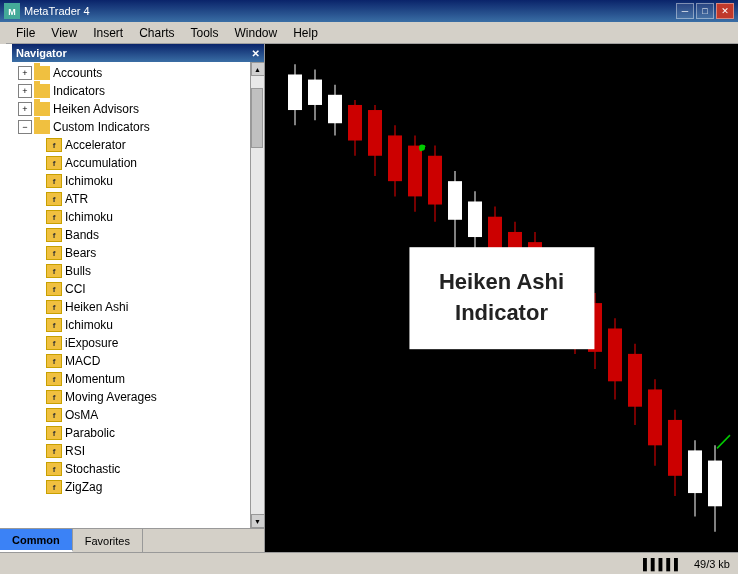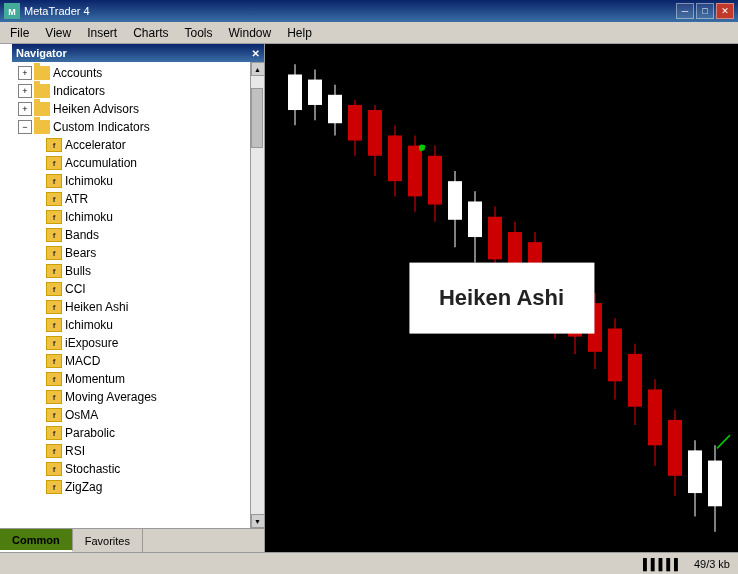--- a/index.html
+++ b/index.html
@@ -27,20 +27,21 @@
     .title-btn.close { background: #c0392b; }
 
     
     .menu-bar {
       background: #d4d0c8;
       height: 22px;
       display: flex;
       align-items: center;
       padding: 0 2px;
       border-bottom: 1px solid #a0a0a0;
+      margin-left: 6px;
     }
     .menu-item {
       padding: 2px 8px;
       cursor: pointer;
       font-size: 12px;
     }
 
     
     .main-area {
       display: flex;
@@ -146,21 +147,21 @@
       height: 24px;
     }
     .nav-tab {
       padding: 3px 12px;
       border-right: 1px solid #999;
       cursor: pointer;
       font-size: 11px;
       display: flex; align-items: center;
     }
     .nav-tab.active {
-      background: #4d7c0f;
+      background: #3b82f6;
       border-bottom: 2px solid white;
       font-weight: bold;
     }
 
     
     .chart-area {
       flex: 1;
       background: #000000;
       position: relative;
       overflow: hidden;
@@ -468,20 +469,21 @@
         <rect x="423" y="400" width="14" height="42" fill="white"></rect>
 
         <line x1="450" y1="395" x2="450" y2="480" stroke="white" stroke-width="1"></line>
         <rect x="443" y="410" width="14" height="45" fill="white"></rect>
 
         <line x1="452" y1="398" x2="465" y2="385" stroke="#00cc00" stroke-width="1.5"></line>
       </svg>
 
       <div class="chart-label">
         <span>Heiken Ashi</span><br>
+        <span>Indicator</span>
       </div>
     </div>
   </div>
 
   <div class="status-bar">
     <div class="status-item">
       <span>▌▌▌▌▌</span>
     </div>
     <div class="status-item">
       <span>49/3 kb</span>

